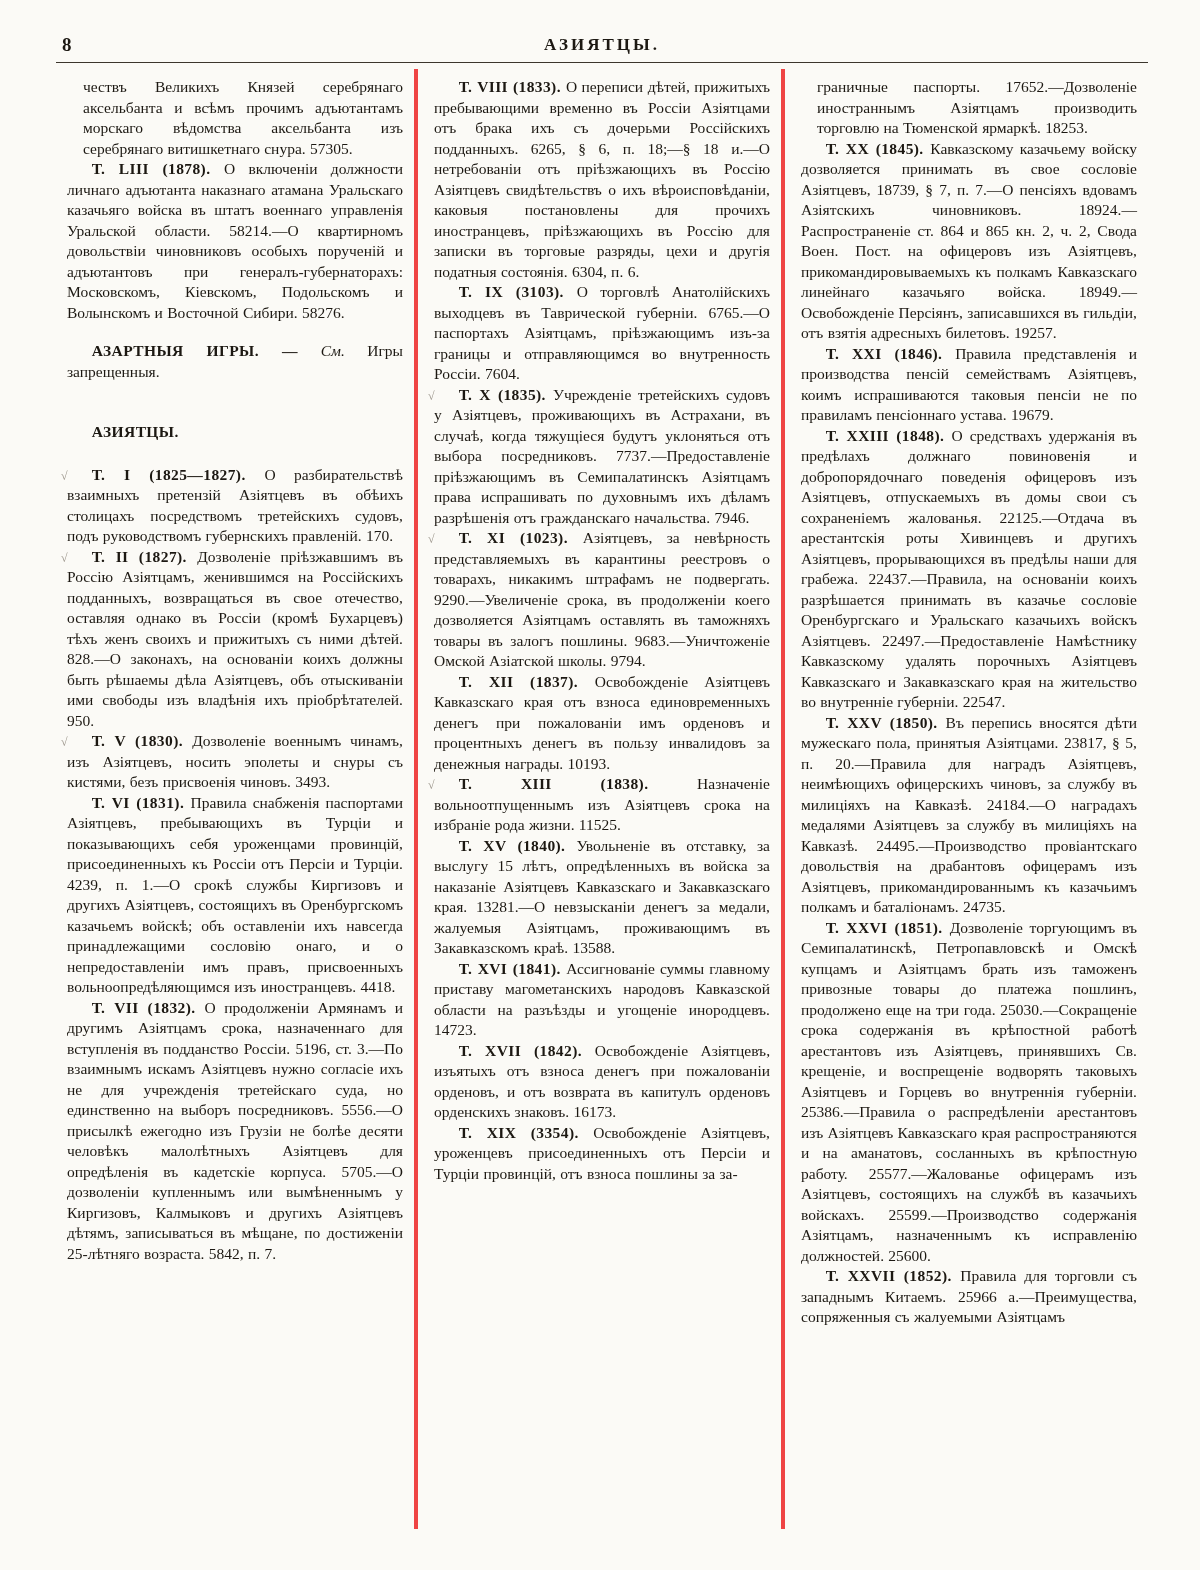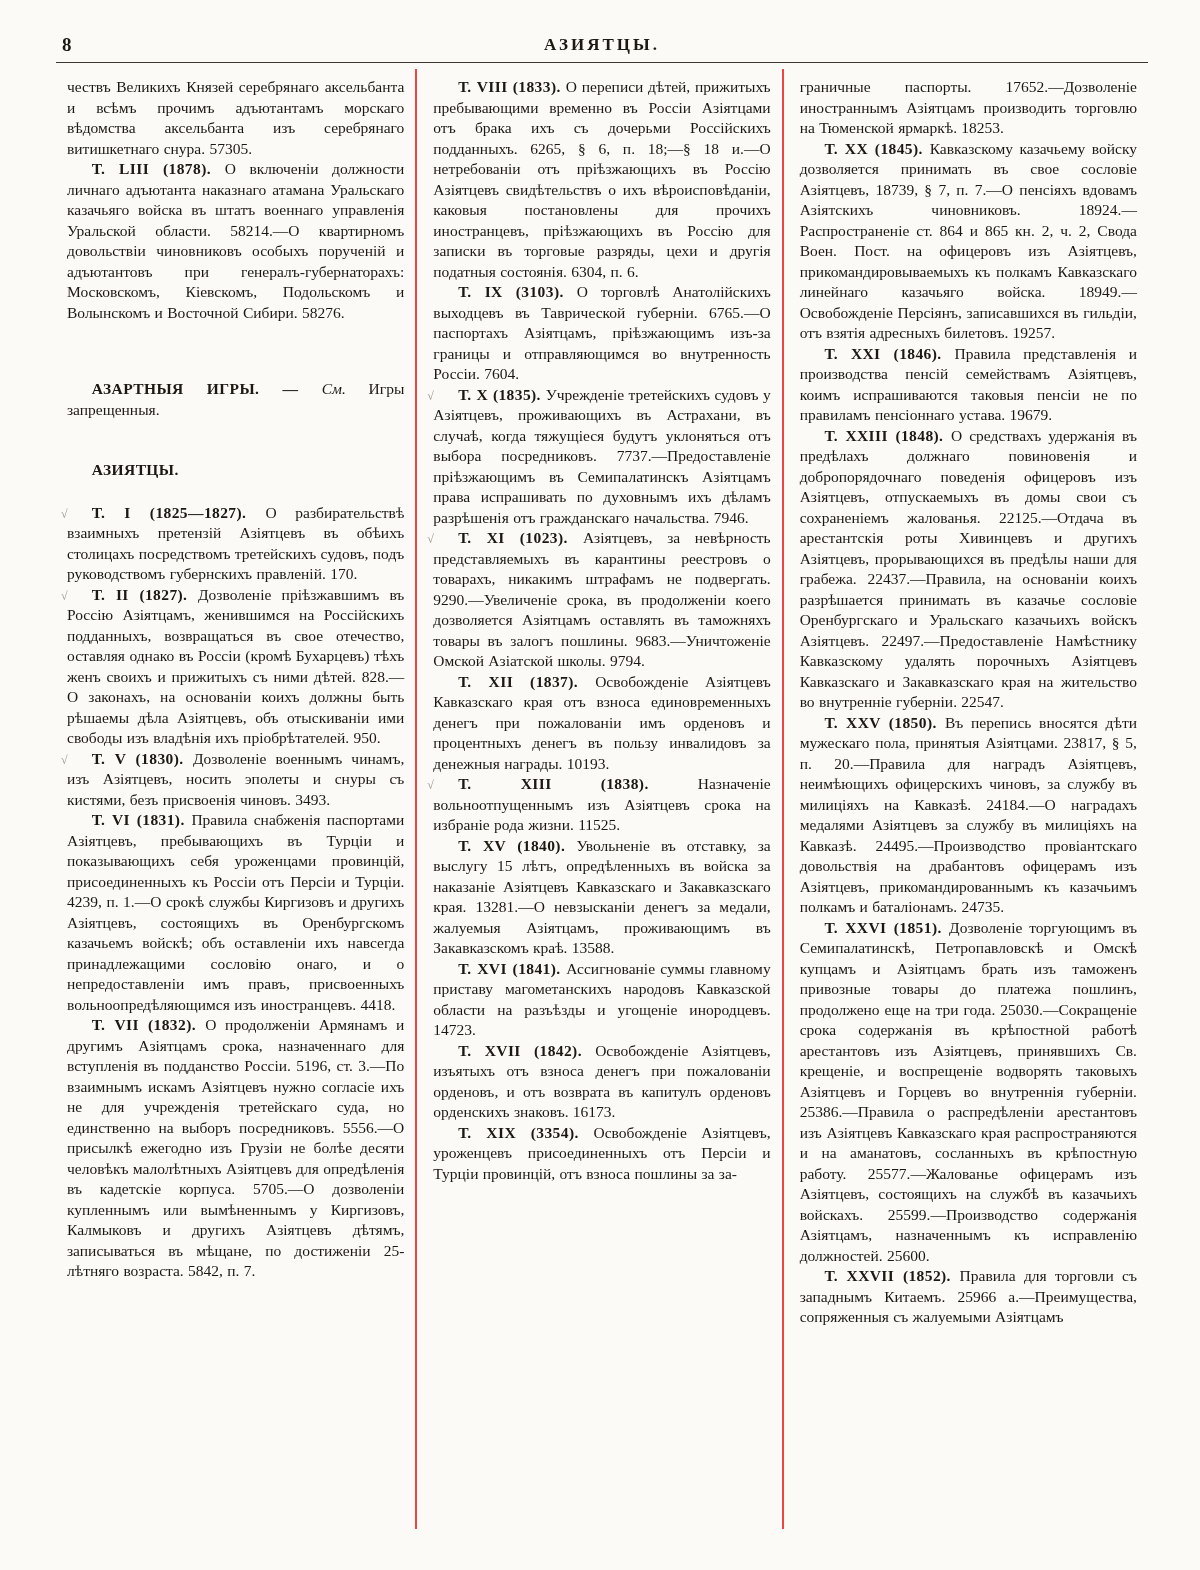--- a/index.html
+++ b/index.html
@@ -34,35 +34,35 @@
     display:flex;
     min-height:1460px;
     margin-top:6px;
   }
   .col{
     flex:1 1 0;
     padding:8px 11px 0 11px;
     box-sizing:border-box;
   }
   .col + .col{
-    border-left:2px solid #ef4444;
+    border-left:4px solid #ef4444;
     padding-left:16px;
   }
   p.block{
     margin:0;
     position:relative;
     font-size:15.5px;
     line-height:20.5px;
     text-align:justify;
     text-indent:1.6em;
     hyphens:auto;-webkit-hyphens:auto;
     word-spacing:0.03em;
   }
-  p.continuation{text-indent:0;}
-  p.crossref{margin-top:56px;}
+  p.continuation{text-indent:0;margin-left:16px;}
+  p.crossref{margin-top:18px;}
   p.subject{
     margin-top:40px;
     margin-bottom:22px;
     font-weight:bold;
     letter-spacing:1.5px;
   }
   .lead{
     font-weight:bold;
     letter-spacing:0.4px;
   }

